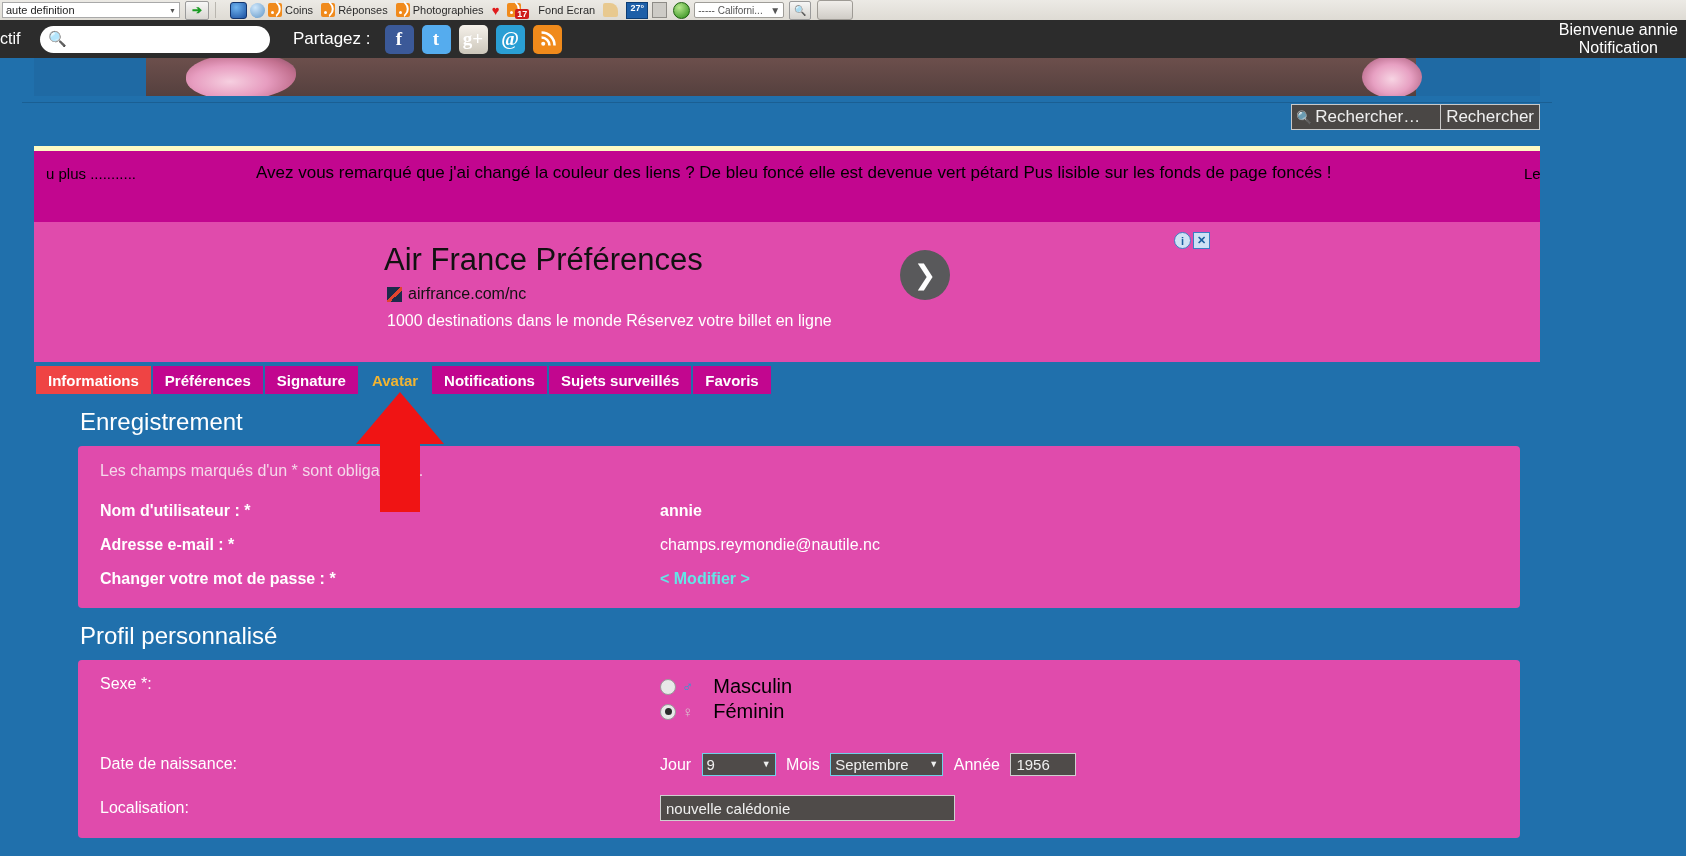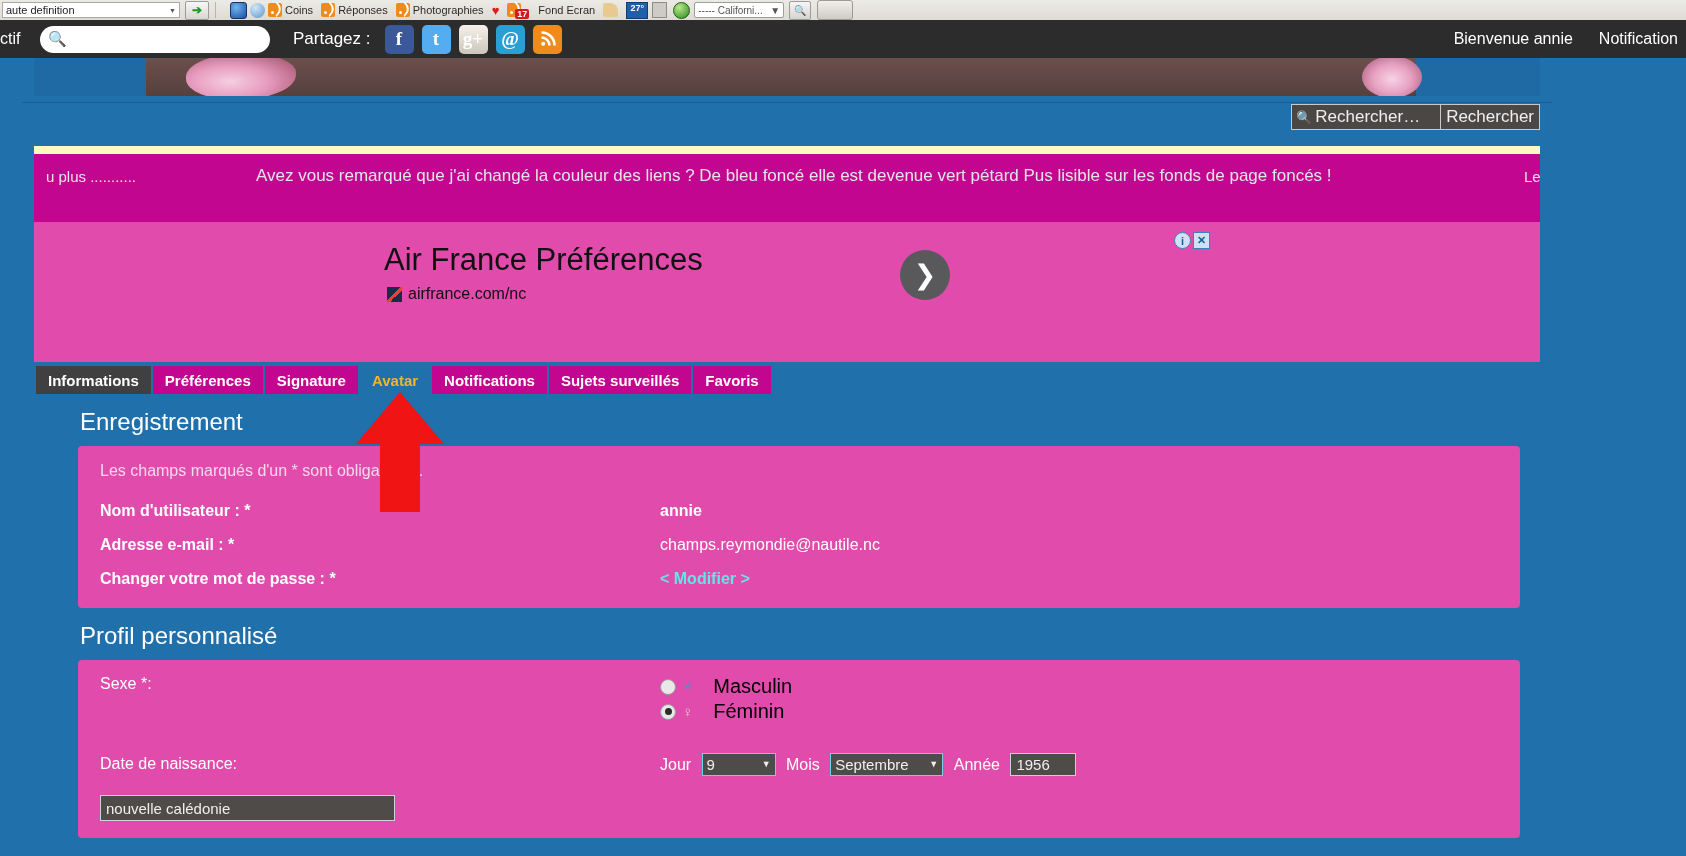--- a/index.html
+++ b/index.html
@@ -95,21 +95,21 @@
   .soc{display:flex;align-items:center;margin-left:14px;gap:8px;}
   .soc span{
     width:29px;height:29px;border-radius:5px;display:flex;align-items:center;justify-content:center;
     color:#fff;font-size:19px;font-weight:bold;font-family:"Liberation Serif",serif;
   }
   .s-fb{background:#3b5998;}
   .s-tw{background:#55acee;}
   .s-gp{background:linear-gradient(#f5f1ea,#ccc6ba);color:#555;font-size:15px;position:relative;}
   .s-at{background:#2a9fd4;border-radius:50%;font-family:"Liberation Sans",sans-serif;}
   .s-rss{background:#f08a1b;}
-  .topbar-right{margin-left:auto;display:flex;align-items:center;gap:26px;padding-right:8px;}
+  .topbar-right{margin-left:auto;display:flex;align-items:center;padding-right:8px;flex-direction:column;}
   .topbar-right .tlink{color:#fff;font-size:16px;white-space:nowrap;}
 
   
   .site{
     position:absolute;left:22px;top:58px;width:1530px;bottom:0;background:#2070ac;
   }
   .hdr-img{
     position:absolute;left:12px;top:0;width:1506px;height:38px;overflow:hidden;
     background:#1f6aa4;
   }
@@ -144,22 +144,22 @@
     color:#efefef;font-size:17px;white-space:nowrap;
   }
   .search-field .mag{font-size:13px;margin-right:3px;color:#dcdcdc;}
   .search-btn{
     height:26px;background:#4a4745;border:1px solid #c9c9c9;border-left:0;
     color:#f0f0f0;font-size:17px;display:flex;align-items:center;padding:0 5px;box-sizing:border-box;
   }
 
   .announce{
     position:absolute;left:12px;top:88px;width:1506px;height:72px;
-    background:#c2068f;border-top:8px solid #fef9c3;
-    color:#e5e5e5;overflow:hidden;
+    background:#c2068f;border-top:5px solid #fef9c3;
+    color:#000000;overflow:hidden;
   }
   .announce .ann-left{
     position:absolute;left:12px;top:14px;font-size:15px;white-space:nowrap;
   }
   .announce .ann-mid{
     position:absolute;left:222px;top:12px;font-size:17px;white-space:nowrap;
   }
   .announce .ann-right{
     position:absolute;left:1490px;top:14px;font-size:15px;white-space:nowrap;
   }
@@ -187,21 +187,21 @@
   
   .tabs{
     position:absolute;left:14px;top:308px;width:1500px;height:28px;
     display:flex;align-items:flex-end;gap:2px;
   }
   .tab{
     height:28px;background:#c2068f;color:#fff;font-size:15px;font-weight:bold;
     display:flex;align-items:center;justify-content:center;padding:0 12px;box-sizing:border-box;
     white-space:nowrap;
   }
-  .tab.active{background:#404040;}
+  .tab.active{background:#ef4444;}
   .tab.avatar{background:#2070ac;color:#f2b431;}
 
   .panel{
     position:absolute;left:22px;top:336px;width:1490px;bottom:0;background:#2070ac;
   }
   .sec-title{
     font-size:24px;color:#fff;font-weight:normal;padding:14px 0 10px 36px;
   }
   .card{
     margin:0 14px 0 34px;background:#e04bac;border-radius:4px;padding:10px 0 12px 0;
@@ -348,20 +348,21 @@
       <div class="ann-mid">Avez vous remarqué que j'ai changé la couleur des liens ? De bleu foncé elle est devenue vert pétard Pus lisible sur les fonds de page foncés !</div>
       <div class="ann-right">Le</div>
     </div>
 
     <div class="adbox">
       <div class="ad-title">Air France Préférences</div>
       <div class="ad-url-row">
         <span class="ad-fav"></span>
         <span class="ad-url">airfrance.com/nc</span>
       </div>
+      <div class="ad-desc">1000 destinations dans le monde Réservez votre billet en ligne</div>
       <div class="ad-arrow">❯</div>
       <div class="ad-info">
         <span class="ad-i">i</span>
         <span class="ad-x">✕</span>
       </div>
     </div>
 
     <div class="tabs">
       <div class="tab active">Informations</div>
       <div class="tab">Préférences</div>
@@ -424,20 +425,21 @@
             <span class="sel" style="width:113px;">
               <span>Septembre</span>
               <span class="cc">▼</span>
             </span>
             <span class="inline-lab">Année</span>
             <span class="inp" style="width:66px;">1956</span>
           </span>
         </div>
 
         <div class="row" style="padding-top:14px;">
+          <span class="lab norm">Localisation:</span>
           <span class="inp" style="width:295px;height:26px;">nouvelle calédonie</span>
         </div>
       </div>
     </div>
   </div>
 
   <svg class="arrow" viewBox="0 0 96 120">
     <polygon points="48,0 92,52 68,52 68,120 28,120 28,52 4,52" fill="#f01414"></polygon>
   </svg>
 

